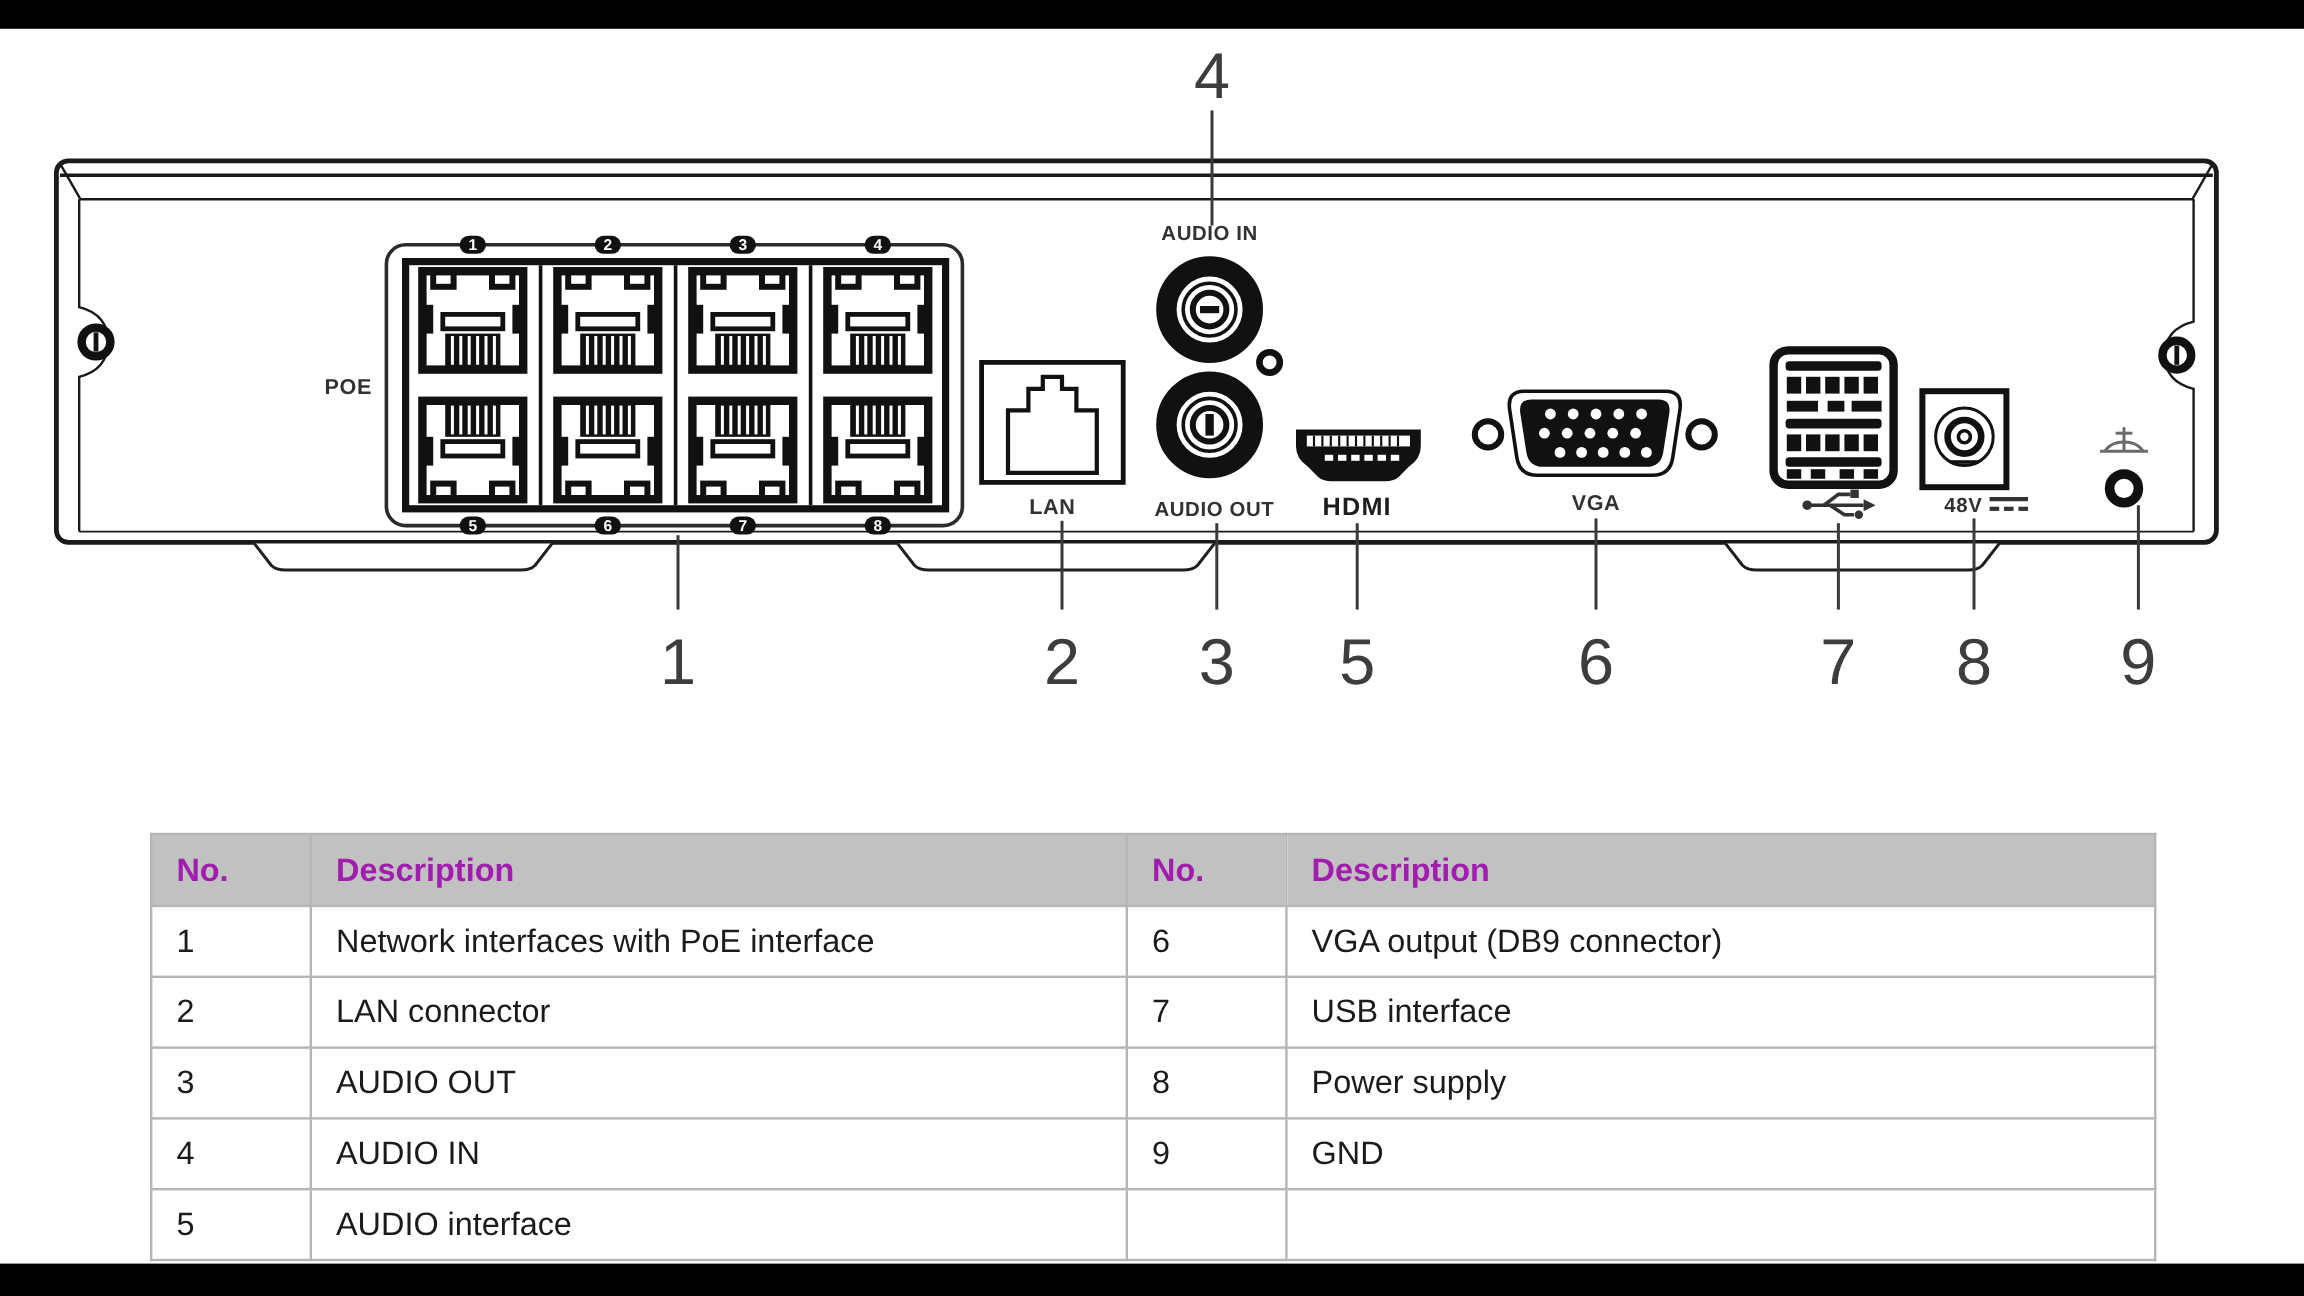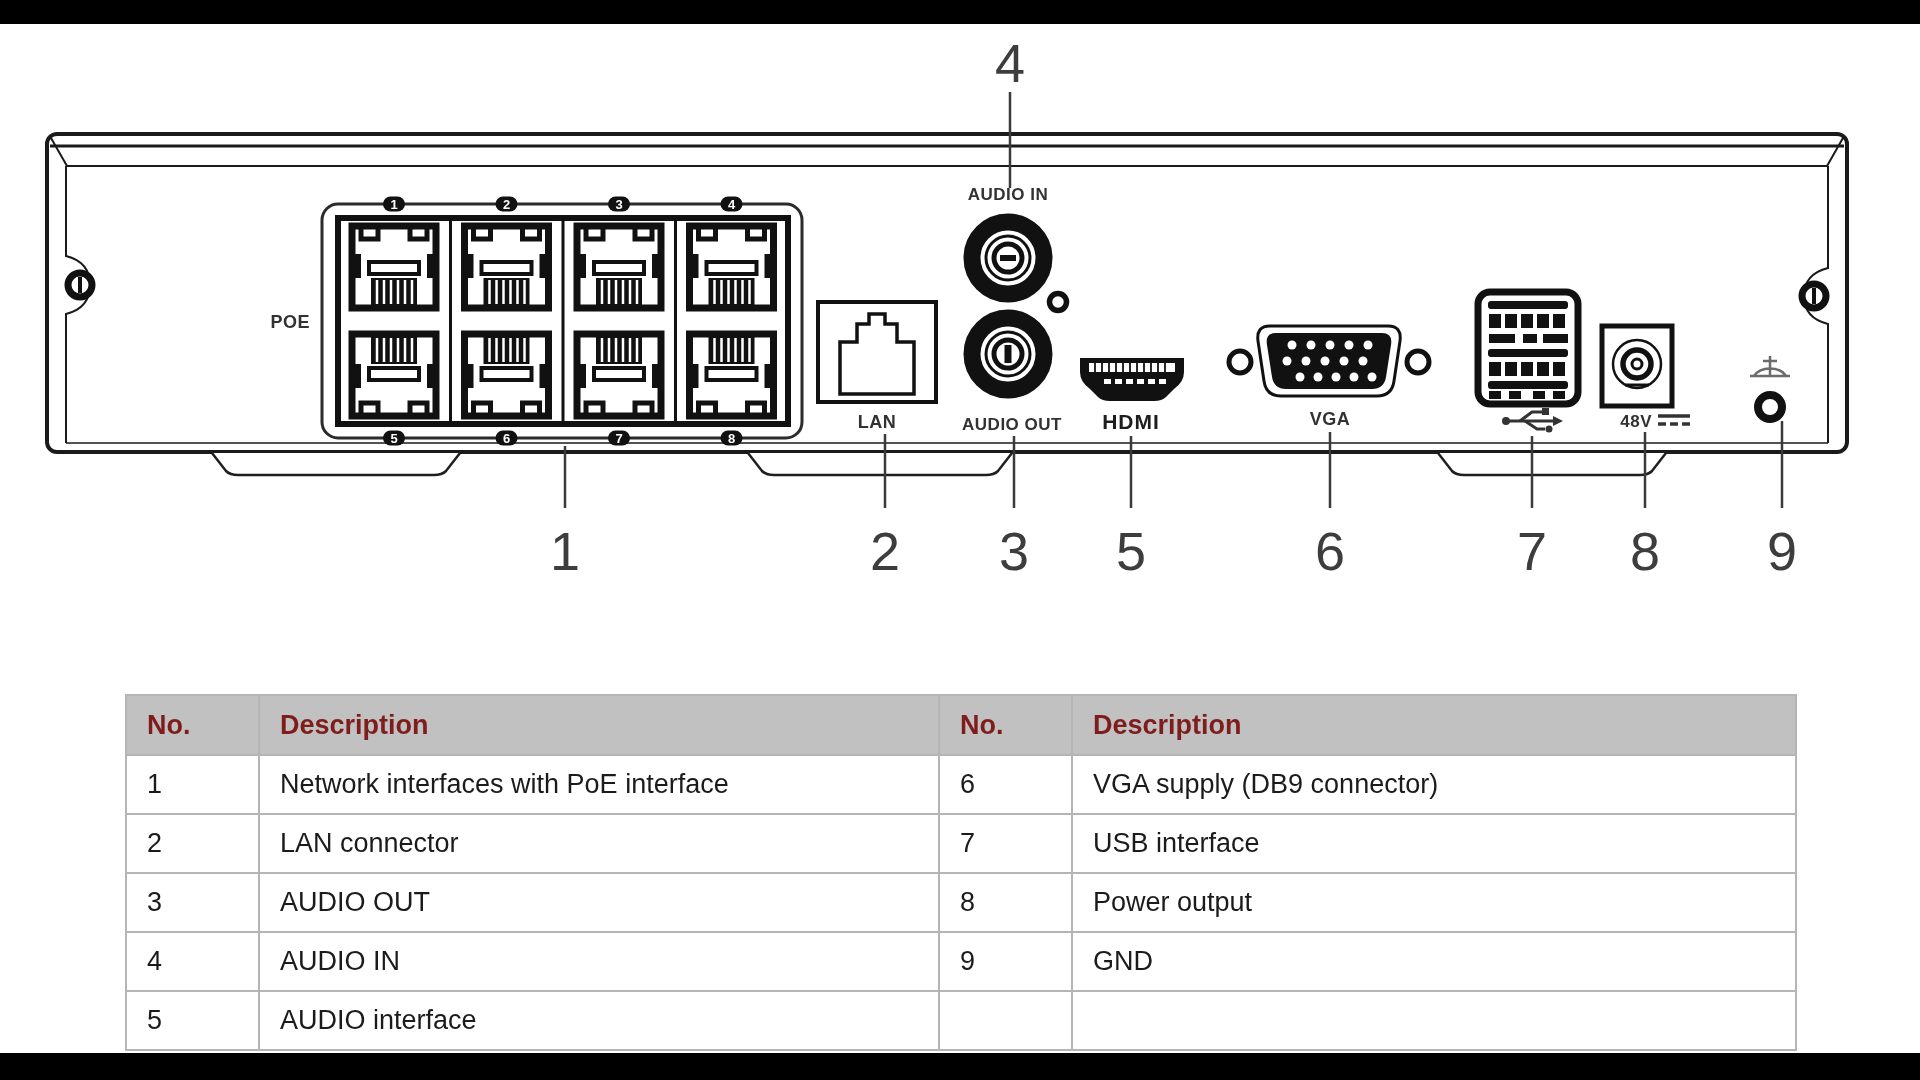--- a/index.html
+++ b/index.html
@@ -16,21 +16,21 @@
   .hdmi-lbl{font-family:"Liberation Sans",sans-serif;font-weight:800;font-size:21px;fill:#1d1d1d;letter-spacing:1px;}
   .badge-txt{font-family:"Liberation Sans",sans-serif;font-weight:bold;font-size:13px;fill:#ffffff;}
   .callout-num{font-family:"Liberation Sans",sans-serif;font-weight:400;font-size:54px;fill:#3d3d3d;}
 
   
   #legend{position:absolute;left:125px;top:694px;}
   table{border-collapse:collapse;table-layout:fixed;width:1670px;}
   th,td{border:2px solid #b5b5b5;height:57px;padding:0 0 0 20px;
         font-family:"Liberation Sans",sans-serif;font-size:27px;color:#1b1b1b;
         text-align:left;vertical-align:middle;white-space:nowrap;overflow:hidden;}
-  th{background:#c1c1c1;font-weight:bold;height:58px;color:#7f1d1d;margin-left:48px;}
+  th{background:#c1c1c1;font-weight:bold;height:58px;color:#a21caf;margin-left:48px;}
 </style>
 </head>
 <body>
 
 <div id="stage">
   <div class="bar" id="bar-top"></div>
   <div class="bar" id="bar-bottom"></div>
 
   <svg id="panel-svg" width="1920" height="640" viewBox="0 0 1920 640">
     <defs>
@@ -292,33 +292,33 @@
           <th>Description</th>
           <th>No.</th>
           <th>Description</th>
         </tr>
       </thead>
       <tbody>
         <tr>
           <td>1</td>
           <td>Network interfaces with PoE interface</td>
           <td>6</td>
-          <td>VGA supply (DB9 connector)</td>
+          <td>VGA output (DB9 connector)</td>
         </tr>
         <tr>
           <td>2</td>
           <td>LAN connector</td>
           <td>7</td>
           <td>USB interface</td>
         </tr>
         <tr>
           <td>3</td>
           <td>AUDIO OUT</td>
           <td>8</td>
-          <td>Power output</td>
+          <td>Power supply</td>
         </tr>
         <tr>
           <td>4</td>
           <td>AUDIO IN</td>
           <td>9</td>
           <td>GND</td>
         </tr>
         <tr>
           <td>5</td>
           <td>AUDIO interface</td>

